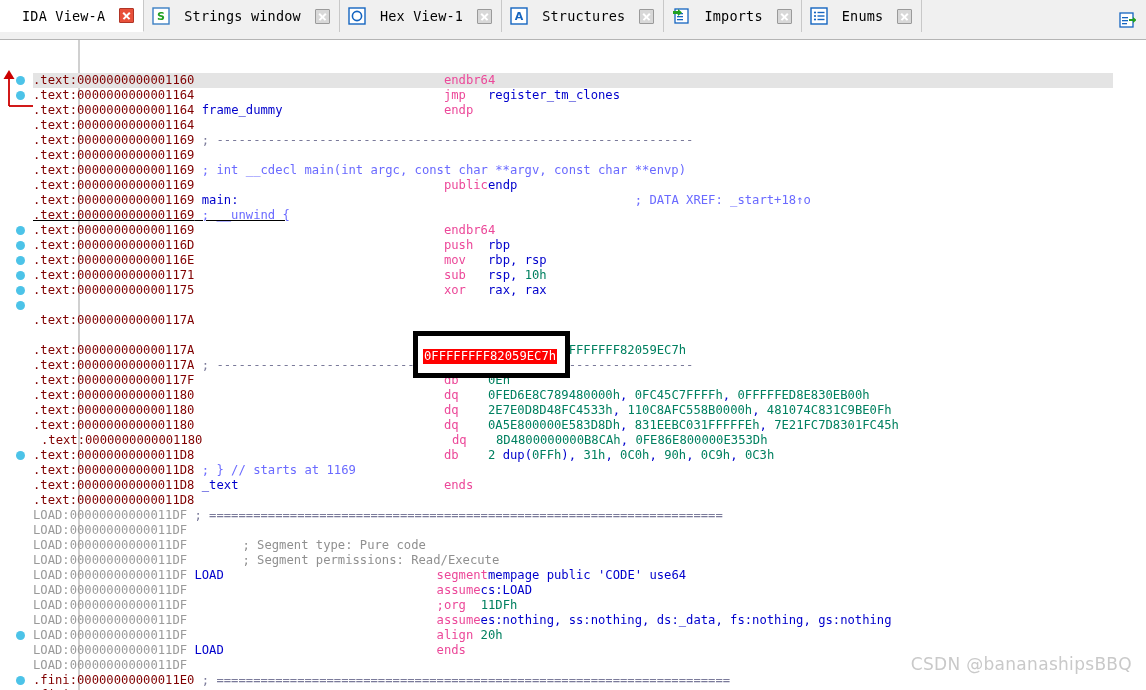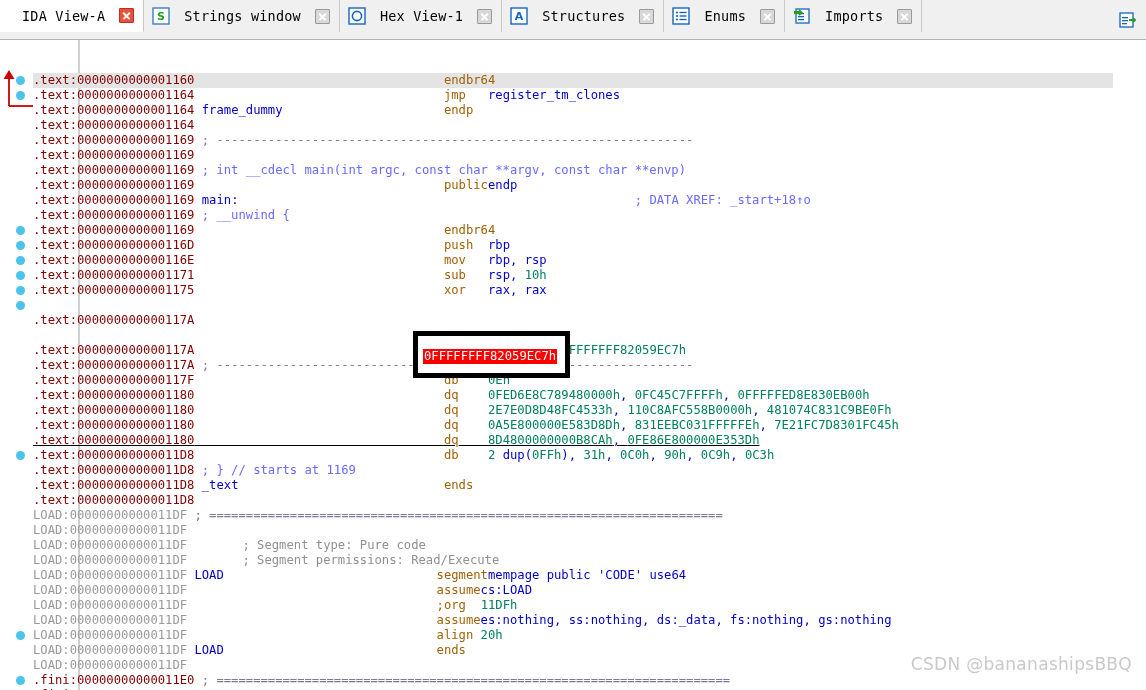--- a/index.html
+++ b/index.html
@@ -110,21 +110,21 @@
     left: 0;
     height: 15px;
     line-height: 15px;
     white-space: pre;
     font-family: "DejaVu Sans Mono", monospace;
     font-size: 12.2px;
   }
   .ln .addr     { color: #800000; }
   .ln .addr.ld  { color: #9a9a9a; }
   .ln .name     { color: #0000cc; }
-  .ln .mnem     { color: #a16207; }
+  .ln .mnem     { color: #ec4899; }
   .ln .op       { color: #0000cc; }
   .ln .num      { color: #008060; }
   .ln .cmt      { color: #6a6aff; }
   .ln .cmtg     { color: #909090; margin-left: 48px; }
   .ln .dash     { color: #7a7a9a; }
   .hl-row {
     position: absolute;
     left: 33px;
     height: 15px;
     background: #e4e4e4;
@@ -210,44 +210,44 @@
         <text x="9" y="13" font-size="11" font-family="DejaVu Sans, sans-serif" font-weight="bold" fill="#1565c0" text-anchor="middle">A</text>
       </svg>
     </span>
     <span class="tab-label">Structures</span>
     <span class="tab-close grey"></span>
   </div>
 
   <div class="tab">
     <span class="tab-icon">
       <svg width="18" height="18" viewBox="0 0 18 18">
+        <rect x="3" y="2" width="13" height="14" fill="#ffffff" stroke="#1565c0" stroke-width="1.3"></rect>
+        <rect x="5" y="6" width="6" height="1.3" fill="#1565c0"></rect>
+        <rect x="5" y="9" width="6" height="1.3" fill="#1565c0"></rect>
+        <rect x="5" y="12" width="6" height="1.3" fill="#1565c0"></rect>
+        <path d="M1 4 l5 0 l0 -2 l4 3.5 l-4 3.5 l0 -2 l-5 0 z" fill="#21a021"></path>
+      </svg>
+    </span>
+    <span class="tab-label">Imports</span>
+    <span class="tab-close grey"></span>
+  </div>
+
+  <div class="tab">
+    <span class="tab-icon">
+      <svg width="18" height="18" viewBox="0 0 18 18">
         <rect x="1" y="1" width="16" height="16" fill="#ffffff" stroke="#1565c0" stroke-width="1.4"></rect>
         <circle cx="5" cy="5.5" r="1.1" fill="#1565c0"></circle>
           <rect x="7.5" y="4.8" width="7" height="1.4" fill="#1565c0"></rect>
         <circle cx="5" cy="9" r="1.1" fill="#1565c0"></circle>
           <rect x="7.5" y="8.3" width="7" height="1.4" fill="#1565c0"></rect>
         <circle cx="5" cy="12.5" r="1.1" fill="#1565c0"></circle>
           <rect x="7.5" y="11.8" width="7" height="1.4" fill="#1565c0"></rect>
       </svg>
     </span>
     <span class="tab-label">Enums</span>
-    <span class="tab-close grey"></span>
-  </div>
-
-  <div class="tab">
-    <span class="tab-icon">
-      <svg width="18" height="18" viewBox="0 0 18 18">
-        <rect x="3" y="2" width="13" height="14" fill="#ffffff" stroke="#1565c0" stroke-width="1.3"></rect>
-        <rect x="5" y="6" width="6" height="1.3" fill="#1565c0"></rect>
-        <rect x="5" y="9" width="6" height="1.3" fill="#1565c0"></rect>
-        <rect x="5" y="12" width="6" height="1.3" fill="#1565c0"></rect>
-        <path d="M1 4 l5 0 l0 -2 l4 3.5 l-4 3.5 l0 -2 l-5 0 z" fill="#21a021"></path>
-      </svg>
-    </span>
-    <span class="tab-label">Imports</span>
     <span class="tab-close grey"></span>
   </div>
 
   <div class="tab-trailing">
     <span class="tab-icon">
       <svg width="18" height="18" viewBox="0 0 18 18">
         <rect x="2" y="2" width="13" height="14" fill="#ffffff" stroke="#1565c0" stroke-width="1.3"></rect>
         <rect x="4" y="6" width="6" height="1.3" fill="#1565c0"></rect>
         <rect x="4" y="9" width="6" height="1.3" fill="#1565c0"></rect>
         <rect x="4" y="12" width="5" height="1.3" fill="#1565c0"></rect>
@@ -284,34 +284,34 @@
       <div class="hl-row" style="top: 33px; width: 1080px;"></div>
       <div class="ln" style="top: 33px; left: 33px;"><span class="addr">.text:0000000000001160</span>                                  <span class="mnem">endbr64</span></div>
       <div class="ln" style="top: 48px; left: 33px;"><span class="addr">.text:0000000000001164</span>                                  <span class="mnem">jmp</span>   <span class="op">register_tm_clones</span></div>
       <div class="ln" style="top: 63px; left: 33px;"><span class="addr">.text:0000000000001164</span> <span class="name">frame_dummy</span>                      <span class="mnem">endp</span></div>
       <div class="ln" style="top: 78px; left: 33px;"><span class="addr">.text:0000000000001164</span></div>
       <div class="ln" style="top: 93px; left: 33px;"><span class="addr">.text:0000000000001169</span><span class="dash"> ; -----------------------------------------------------------------</span></div>
       <div class="ln" style="top: 108px; left: 33px;"><span class="addr">.text:0000000000001169</span></div>
       <div class="ln" style="top: 123px; left: 33px;"><span class="addr">.text:0000000000001169</span><span class="cmt"> ; int __cdecl main(int argc, const char **argv, const char **envp)</span></div>
       <div class="ln" style="top: 138px; left: 33px;"><span class="addr">.text:0000000000001169</span>                                  <span class="mnem">public</span><span class="op">endp</span></div>
       <div class="ln" style="top: 153px; left: 33px;"><span class="addr">.text:0000000000001169</span> <span class="name">main:</span>                                                      <span class="cmt">; DATA XREF: _start+18↑o</span></div>
-      <div class="ln" style="top: 168px; left: 33px;"><span class="addr">.text:0000000000001169</span><span class="cmt"> ; __unwind {</span></div>
+      <div class="ln" style="top: 168px; left: 33px; text-decoration: underline;"><span class="addr">.text:0000000000001169</span><span class="cmt"> ; __unwind {</span></div>
       <div class="ln" style="top: 183px; left: 33px;"><span class="addr">.text:0000000000001169</span>                                  <span class="mnem">endbr64</span></div>
       <div class="ln" style="top: 198px; left: 33px;"><span class="addr">.text:000000000000116D</span>                                  <span class="mnem">push</span>  <span class="op">rbp</span></div>
       <div class="ln" style="top: 213px; left: 33px;"><span class="addr">.text:000000000000116E</span>                                  <span class="mnem">mov</span>   <span class="op">rbp, rsp</span></div>
       <div class="ln" style="top: 228px; left: 33px;"><span class="addr">.text:0000000000001171</span>                                  <span class="mnem">sub</span>   <span class="op">rsp, </span><span class="num">10h</span></div>
       <div class="ln" style="top: 243px; left: 33px;"><span class="addr">.text:0000000000001175</span>                                  <span class="mnem">xor</span>   <span class="op">rax, rax</span></div>
       <div class="ln" style="top: 273px; left: 33px;"><span class="addr">.text:000000000000117A</span></div>
       <div class="ln" style="top: 303px; left: 33px;"><span class="addr">.text:000000000000117A</span>                                  <span class="mnem">jmp</span>   <span class="op">near ptr </span><span class="num">0FFFFFFFF82059EC7h</span></div>
       <div class="ln" style="top: 318px; left: 33px;"><span class="addr">.text:000000000000117A</span><span class="dash"> ; -----------------------------------------------------------------</span></div>
       <div class="ln" style="top: 333px; left: 33px;"><span class="addr">.text:000000000000117F</span>                                  <span class="mnem">db</span>    <span class="num">0Eh</span></div>
       <div class="ln" style="top: 348px; left: 33px;"><span class="addr">.text:0000000000001180</span>                                  <span class="mnem">dq</span>    <span class="num">0FED6E8C789480000h</span><span class="op">, </span><span class="num">0FC45C7FFFFh</span><span class="op">, </span><span class="num">0FFFFFED8E830EB00h</span></div>
       <div class="ln" style="top: 363px; left: 33px;"><span class="addr">.text:0000000000001180</span>                                  <span class="mnem">dq</span>    <span class="num">2E7E0D8D48FC4533h</span><span class="op">, </span><span class="num">110C8AFC558B0000h</span><span class="op">, </span><span class="num">481074C831C9BE0Fh</span></div>
       <div class="ln" style="top: 378px; left: 33px;"><span class="addr">.text:0000000000001180</span>                                  <span class="mnem">dq</span>    <span class="num">0A5E800000E583D8Dh</span><span class="op">, </span><span class="num">831EEBC031FFFFFEh</span><span class="op">, </span><span class="num">7E21FC7D8301FC45h</span></div>
-      <div class="ln" style="top: 393px; left: 33px; text-decoration: underline;"><span class="addr">.text:0000000000001180</span>                                  <span class="mnem">dq</span>    <span class="num">8D4800000000B8CAh</span><span class="op">, </span><span class="num">0FE86E800000E353Dh</span></div>
+      <div class="ln" style="top: 393px; left: 41px;"><span class="addr">.text:0000000000001180</span>                                  <span class="mnem">dq</span>    <span class="num">8D4800000000B8CAh</span><span class="op">, </span><span class="num">0FE86E800000E353Dh</span></div>
       <div class="ln" style="top: 408px; left: 33px;"><span class="addr">.text:00000000000011D8</span>                                  <span class="mnem">db</span>    <span class="num">2</span><span class="op"> dup(</span><span class="num">0FFh</span><span class="op">), </span><span class="num">31h</span><span class="op">, </span><span class="num">0C0h</span><span class="op">, </span><span class="num">90h</span><span class="op">, </span><span class="num">0C9h</span><span class="op">, </span><span class="num">0C3h</span></div>
       <div class="ln" style="top: 423px; left: 33px;"><span class="addr">.text:00000000000011D8</span><span class="cmt"> ; } // starts at 1169</span></div>
       <div class="ln" style="top: 438px; left: 33px;"><span class="addr">.text:00000000000011D8</span> <span class="name">_text</span>                            <span class="mnem">ends</span></div>
       <div class="ln" style="top: 453px; left: 33px;"><span class="addr">.text:00000000000011D8</span></div>
       <div class="ln" style="top: 468px; left: 33px;"><span class="addr ld">LOAD:00000000000011DF</span><span class="dash"> ; ======================================================================</span></div>
       <div class="ln" style="top: 483px; left: 33px;"><span class="addr ld">LOAD:00000000000011DF</span></div>
       <div class="ln" style="top: 498px; left: 33px;"><span class="addr ld">LOAD:00000000000011DF</span><span class="cmtg"> ; Segment type: Pure code</span></div>
       <div class="ln" style="top: 513px; left: 33px;"><span class="addr ld">LOAD:00000000000011DF</span><span class="cmtg"> ; Segment permissions: Read/Execute</span></div>
       <div class="ln" style="top: 528px; left: 33px;"><span class="addr ld">LOAD:00000000000011DF</span> <span class="name">LOAD</span>                             <span class="mnem">segment</span><span class="op">mempage public 'CODE' use64</span></div>
       <div class="ln" style="top: 543px; left: 33px;"><span class="addr ld">LOAD:00000000000011DF</span>                                  <span class="mnem">assume</span><span class="op">cs:LOAD</span></div>

